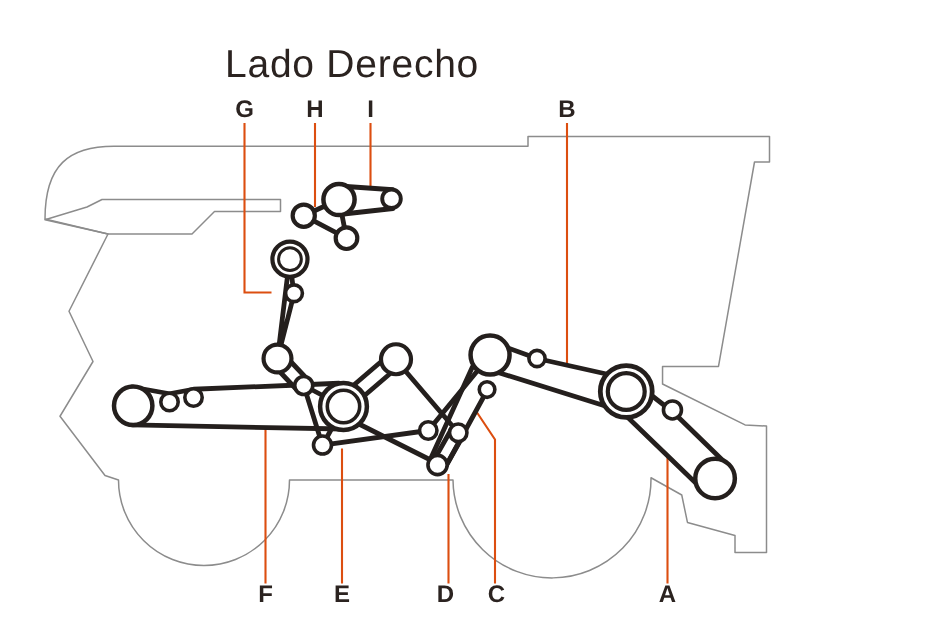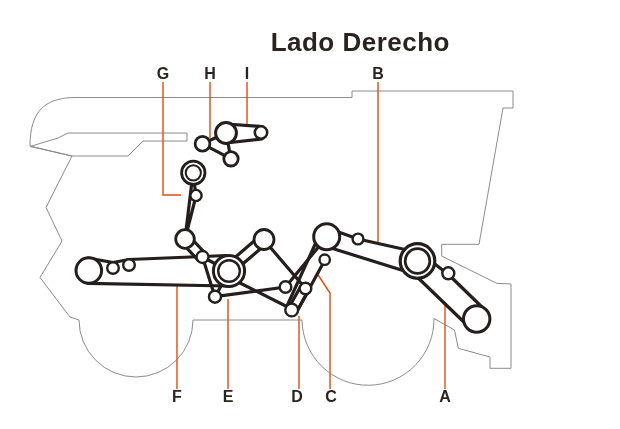--- a/index.html
+++ b/index.html
@@ -12,21 +12,21 @@
   html,body{margin:0;padding:0;background:var(--color-background);}
   .stage{
     position:relative;width:620px;height:429px;
     background:var(--color-background);
     font-family:"Liberation Sans",sans-serif;
     overflow:hidden;
   }
   .diagram-svg{position:absolute;left:0;top:0;width:620px;height:429px;}
   .title{
     position:absolute;left:150px;top:27px;width:300px;
-    text-align:right;font-size:26px;font-weight:bold;
+    text-align:left;font-size:26px;font-weight:normal;
     color:var(--color-text);letter-spacing:0.5px;
   }
   .callout{
     position:absolute;transform:translate(-50%,-50%);
     font-size:16px;font-weight:bold;color:var(--color-text);
     line-height:1;
   }
   .outline{fill:none;stroke:var(--color-outline);stroke-width:1;stroke-linejoin:round;}
   .leader{fill:none;stroke:var(--color-leader);stroke-width:1.4;}
   .belt{fill:none;stroke:var(--color-belt);stroke-width:3.2;stroke-linejoin:round;stroke-linecap:round;}

